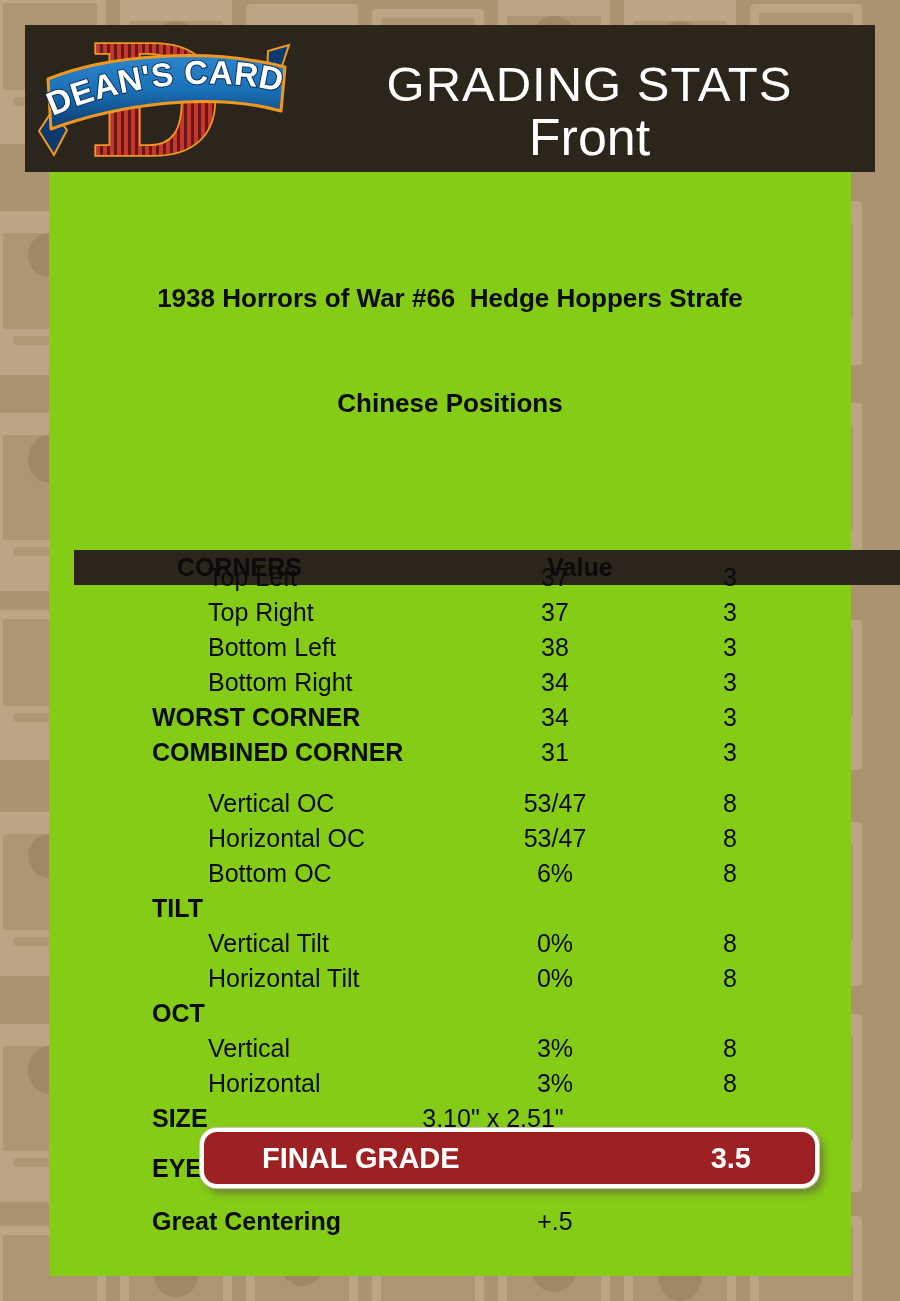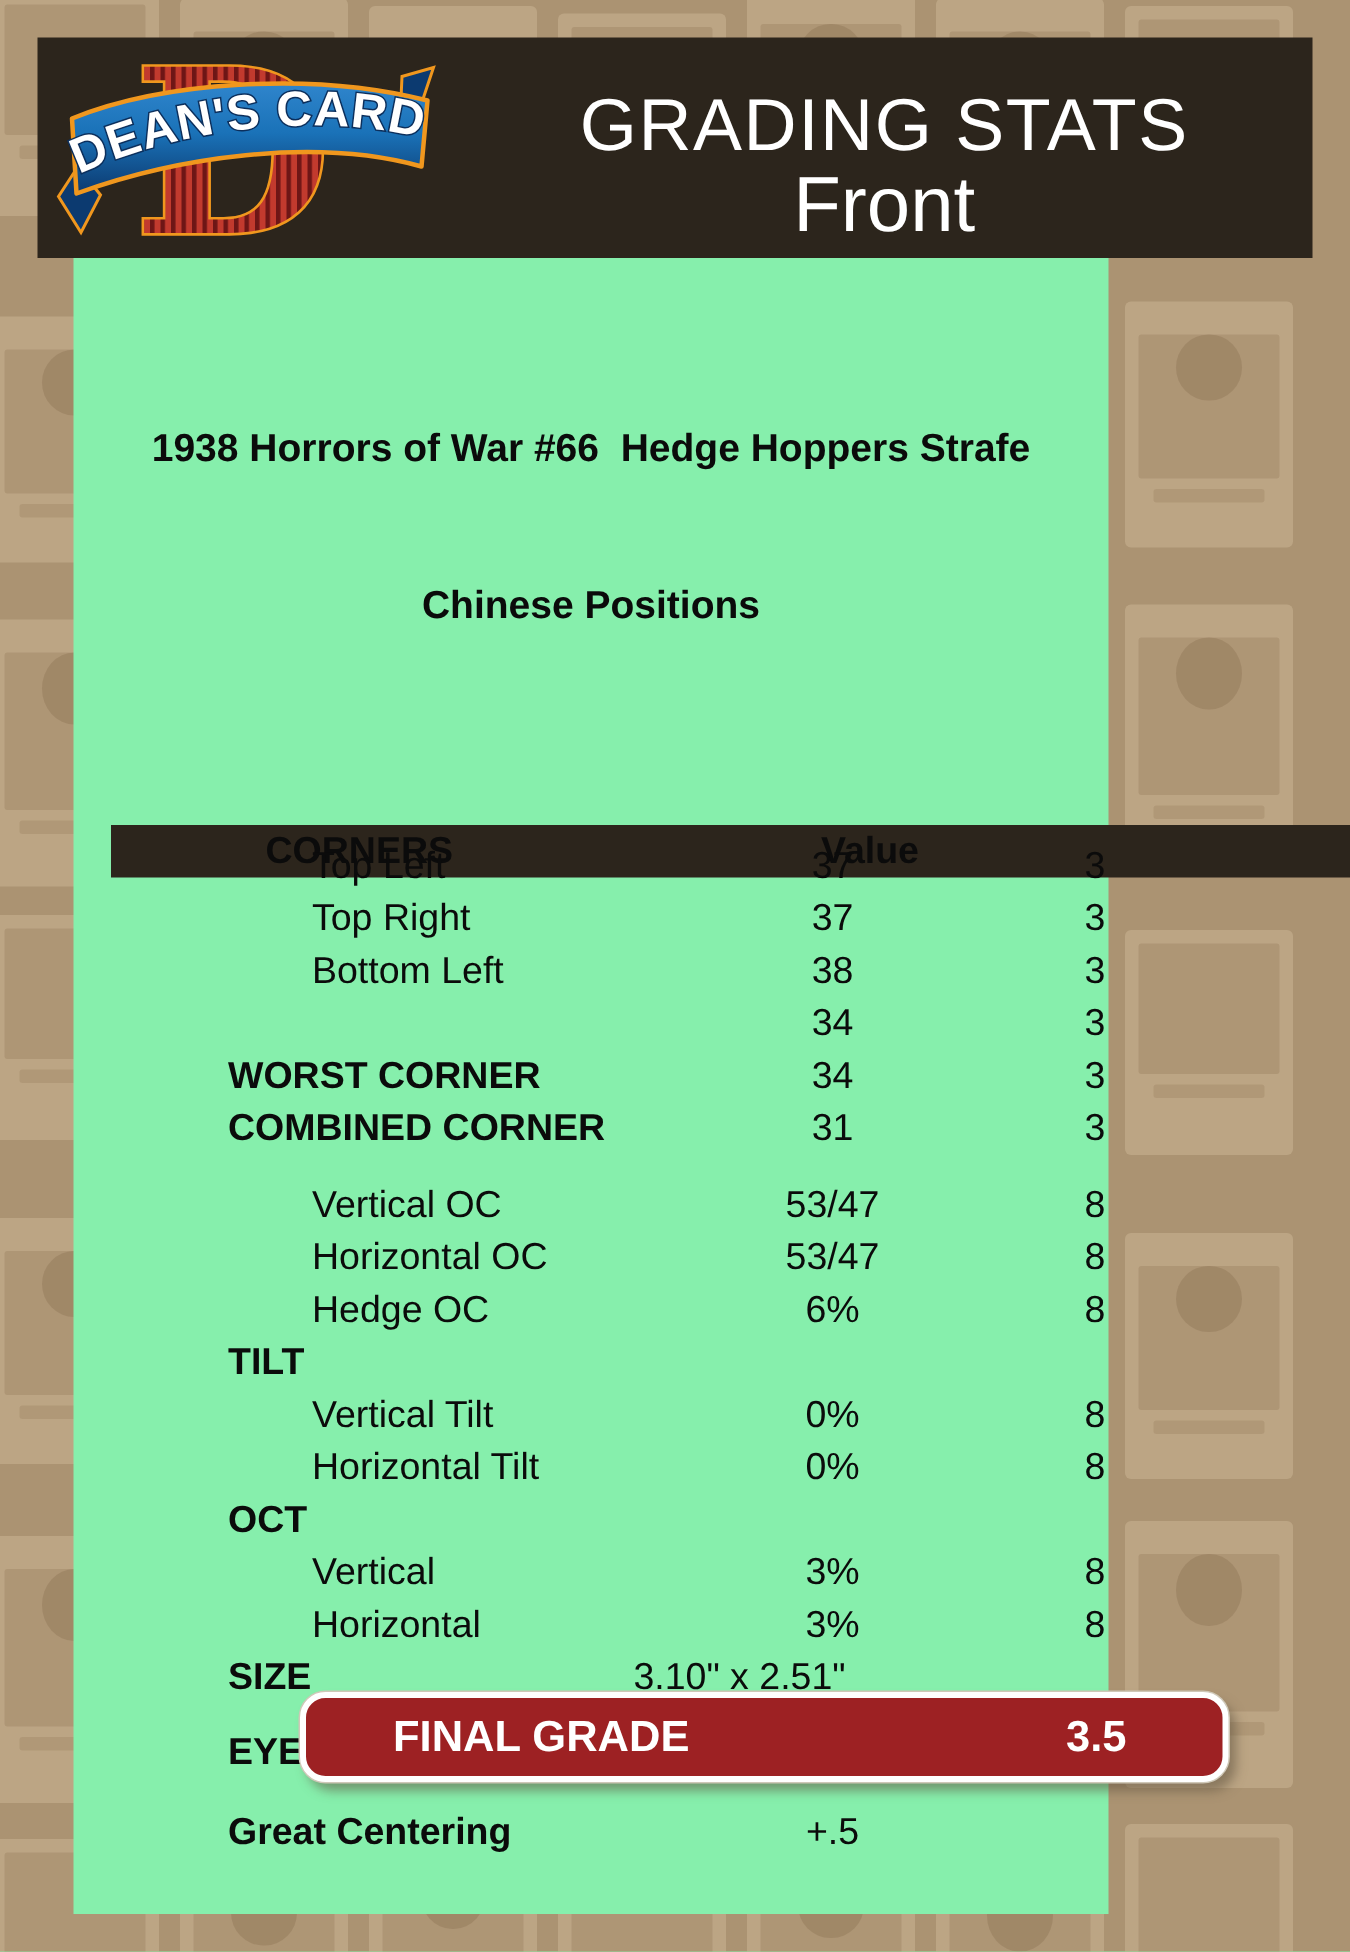--- a/index.html
+++ b/index.html
@@ -29,22 +29,22 @@
   .logo-svg{position:absolute;left:12px;top:4px;width:270px;height:142px;}
   .header-text{
     position:absolute;left:285px;right:6px;top:0;height:100%;
     color:#ffffff;text-align:center;
   }
   .header-title{margin-top:33px;font-size:49px;line-height:52px;letter-spacing:1px;}
   .header-subtitle{font-size:52px;line-height:48px;margin-top:3px;}
 
   
   .panel{
-    position:absolute;left:49px;top:172px;width:690px;height:1104px;
-    background:#86efac;color:#0b0b0b;
+    position:absolute;left:49px;top:172px;width:802px;height:1104px;
+    background:#84cc16;color:#0b0b0b;
   }
   .card-title{
     margin-top:39px;text-align:center;font-size:26px;font-weight:bold;
     line-height:35px;white-space:pre-wrap;
   }
   .serial{text-align:center;font-size:25px;line-height:29px;margin-top:11px;}
 
   .stats{margin-top:34px;position:relative;}
   .row{position:relative;height:35px;font-size:25px;line-height:35px;}
   .row .label{position:absolute;left:103px;white-space:nowrap;}
@@ -379,20 +379,21 @@
         <span class="label">Top Right</span>
         <span class="value">37</span>
         <span class="max">3</span>
       </div>
       <div class="row indent">
         <span class="label">Bottom Left</span>
         <span class="value">38</span>
         <span class="max">3</span>
       </div>
       <div class="row indent">
+        <span class="label">Bottom Right</span>
         <span class="value">34</span>
         <span class="max">3</span>
       </div>
       <div class="row bold">
         <span class="label">WORST CORNER</span>
         <span class="value">34</span>
         <span class="max">3</span>
       </div>
       <div class="row bold">
         <span class="label">COMBINED CORNER</span>
@@ -404,21 +405,21 @@
         <span class="label">Vertical OC</span>
         <span class="value">53/47</span>
         <span class="max">8</span>
       </div>
       <div class="row indent">
         <span class="label">Horizontal OC</span>
         <span class="value">53/47</span>
         <span class="max">8</span>
       </div>
       <div class="row indent">
-        <span class="label">Hedge OC</span>
+        <span class="label">Bottom OC</span>
         <span class="value">6%</span>
         <span class="max">8</span>
       </div>
       <div class="row bold">
         <span class="label">TILT</span>
       </div>
       <div class="row indent">
         <span class="label">Vertical Tilt</span>
         <span class="value">0%</span>
         <span class="max">8</span>

